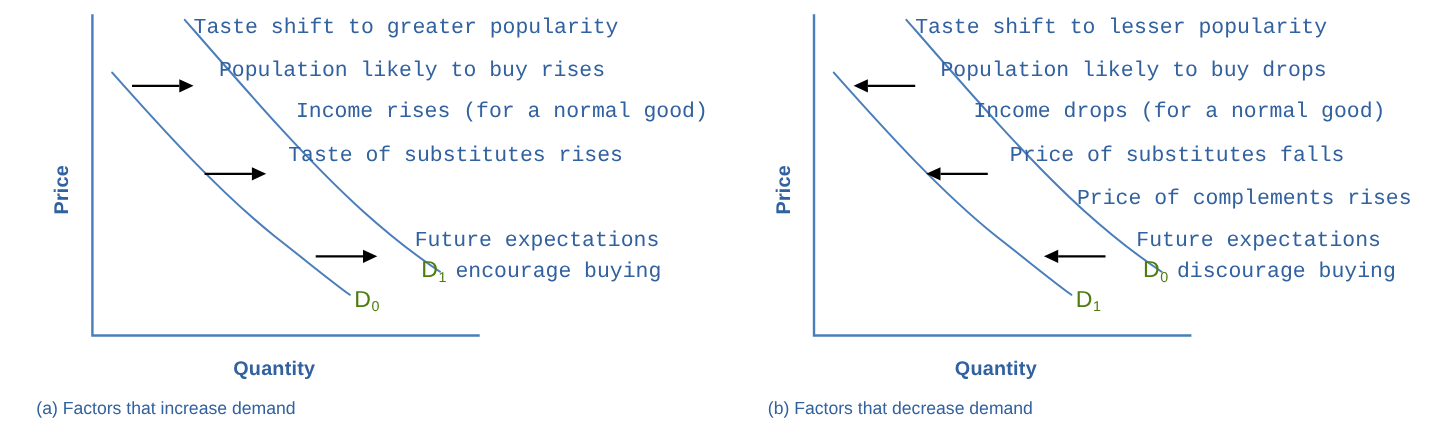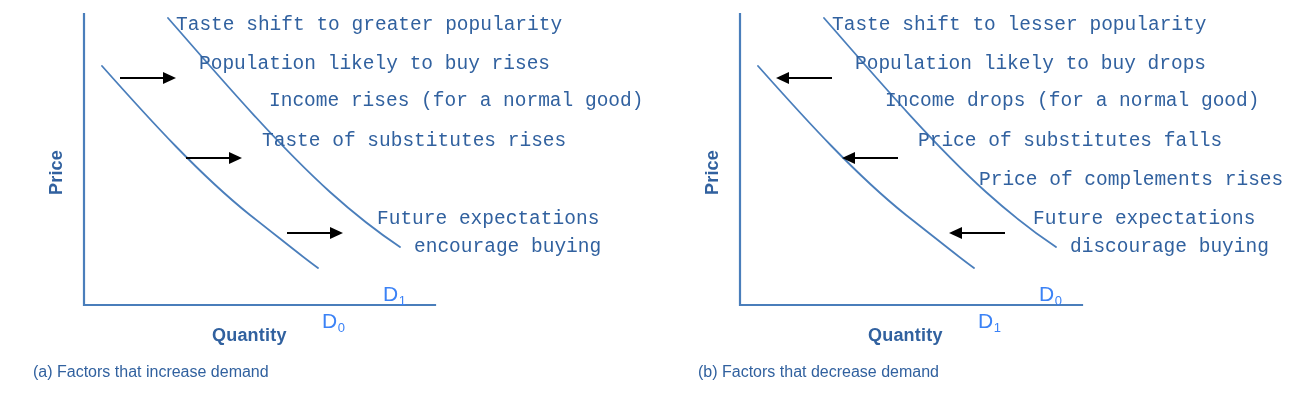--- a/index.html
+++ b/index.html
@@ -74,25 +74,24 @@
     position: absolute;
     color: #31619f;
     font-size: 19.5px;
     white-space: nowrap;
     line-height: 1;
     font-family: Liberation Mono, monospace;
   }
 
   .curve-label {
     position: absolute;
-    color: #3b82f6;
+    color: #4d7c0f;
     font-size: 21px;
     white-space: nowrap;
     line-height: 1;
-    margin-top: 48px;
   }
   .curve-label sub {
     font-size: 13px;
     vertical-align: baseline;
     position: relative;
     top: 4px;
     left: 0.5px;
   }
 
   .caption {

